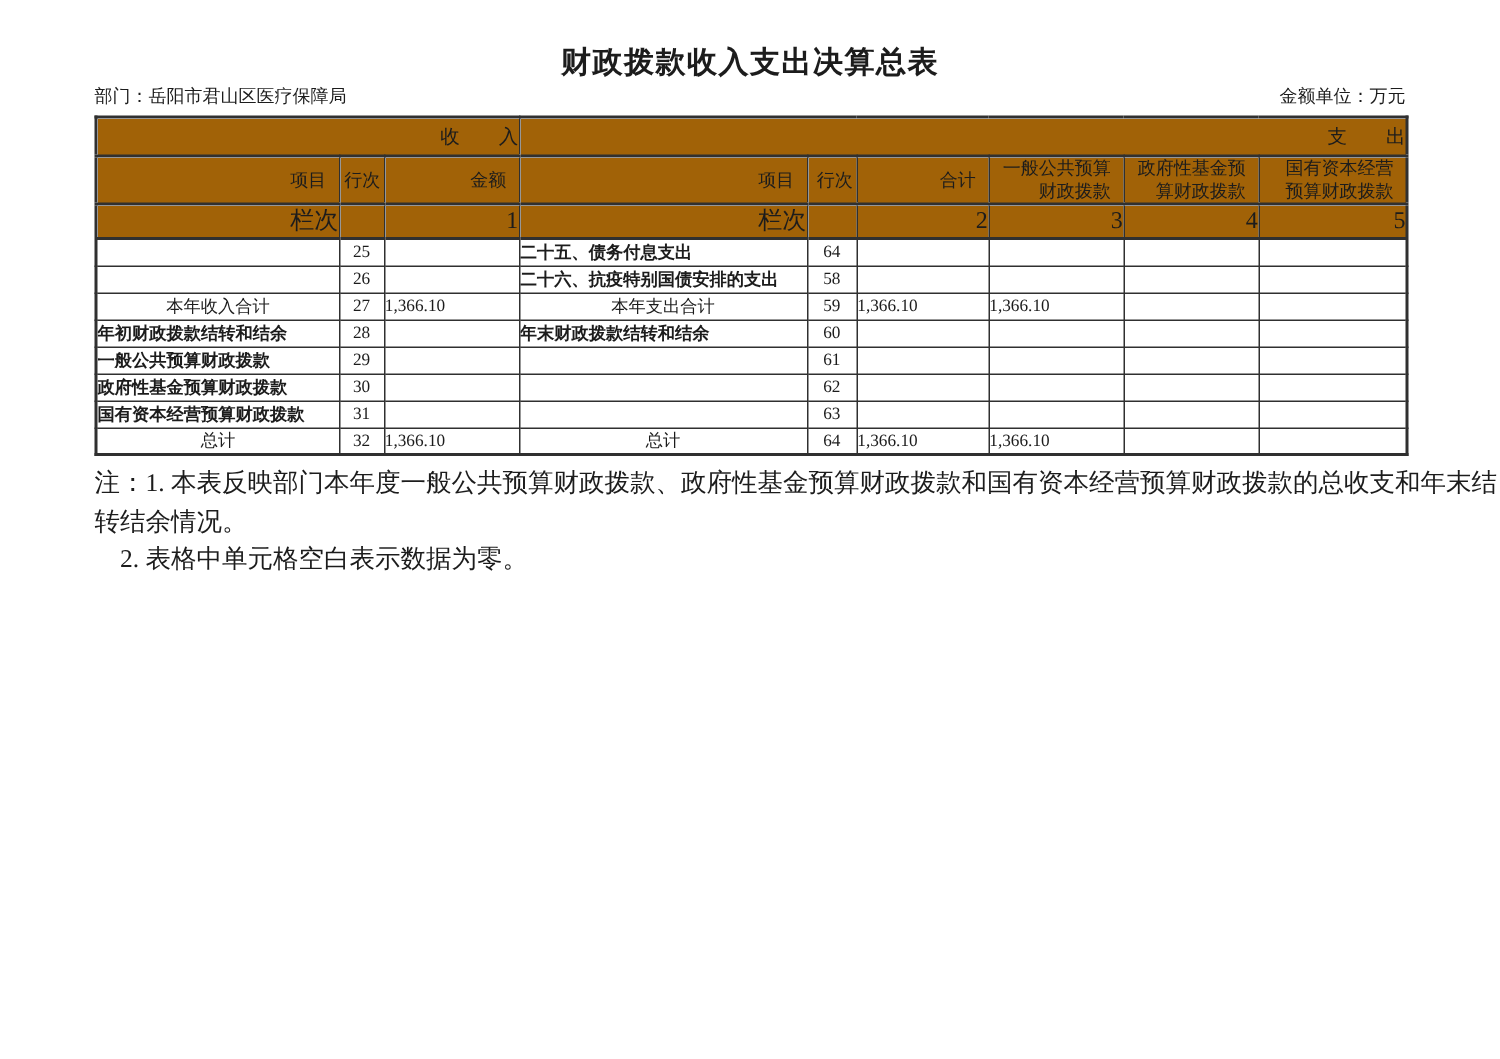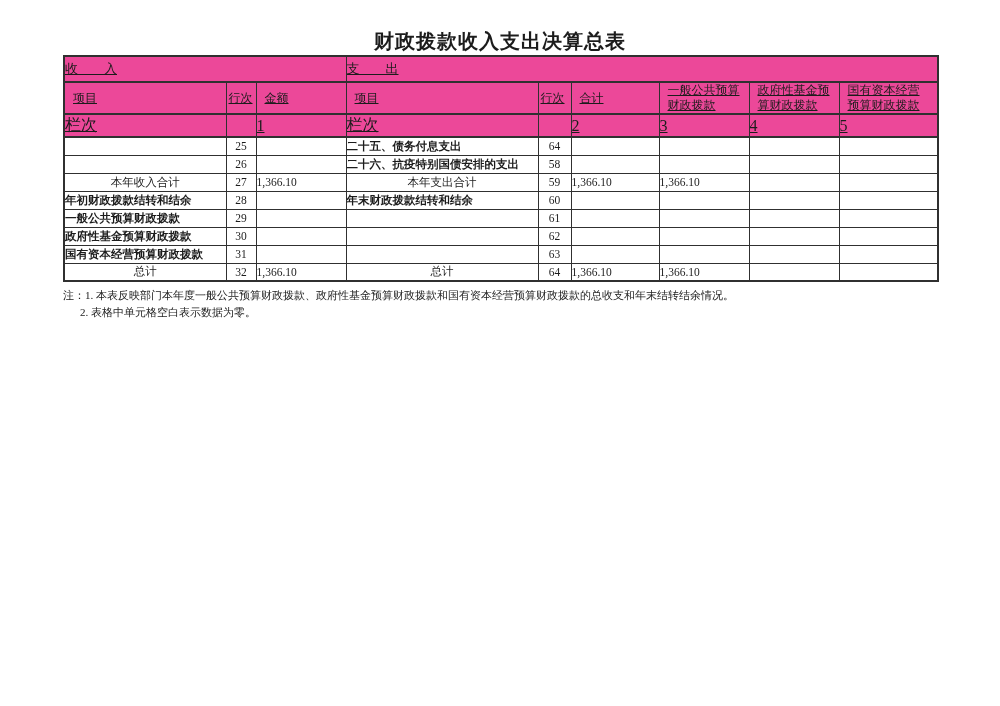--- a/index.html
+++ b/index.html
@@ -27,51 +27,54 @@
     table-layout:fixed; width:874px; margin-left:63px;
     border-collapse:collapse; border:2px solid #303030;
     background:#ffffff;
   }
   table.main td {
     border:1px solid #303030; vertical-align:middle;
     overflow:hidden; padding:0;
   }
   
   tr.r-sec td, tr.r-head td, tr.r-lan td {
-    background:#ec4899; text-align:left;
+    background:#a16207; text-align:right;
     border-bottom-width:2px;
-    text-decoration:underline;
   }
   tr.r-sec { height:26px; }
   tr.r-sec td { font-size:13px; }
   tr.r-head { height:32px; }
   tr.r-head td { font-size:12px; line-height:1.25; padding:0 8px; }
   tr.r-head td.tight { padding:0 2px; }
   tr.r-lan { height:21px; }
   tr.r-lan td { font-size:16px; }
 
   
   tbody tr { height:18px;margin-left:36px; }
   tbody td { font-size:11.5px; background:#ffffff; }
   td.left  { text-align:left;  padding-left:2px;font-weight:bold;  }
   td.center{ text-align:center; }
   td.num   { text-align:center; }
   td.money { text-align:left; padding-right:2px; }
 
-  .notes { margin:5px 0 17px 63px; font-size:11px; line-height:1.5; }
+  .notes { margin:5px 0 17px 63px; font-size:17px; line-height:1.5; }
   .notes .note2 { padding-left:17px; }
 </style>
 </head>
 <body>
 
 <div class="page">
 
   <div class="title">财政拨款收入支出决算总表</div>
 
 
+  <div class="meta-line">
+    <span>部门：岳阳市君山区医疗保障局</span>
+    <span>金额单位：万元</span>
+  </div>
 
   <table class="main">
     <colgroup>
       <col style="width:162px">
         <col style="width:30px">
         <col style="width:90px">
       <col style="width:192px">
         <col style="width:33px">
         <col style="width:88px">
       <col style="width:90px">

